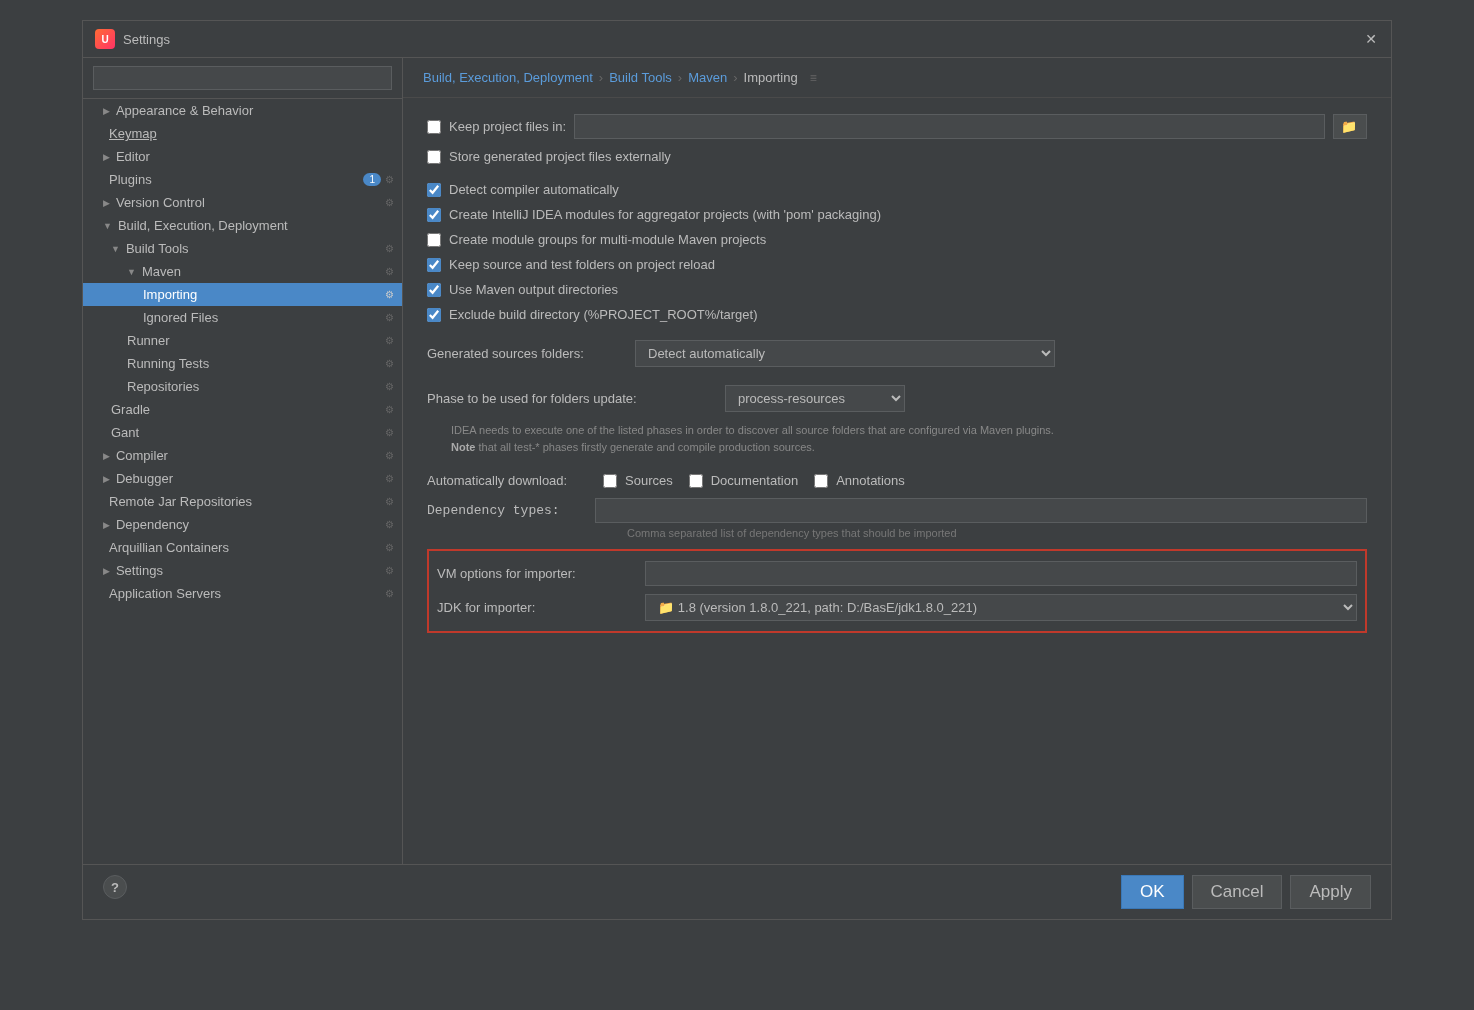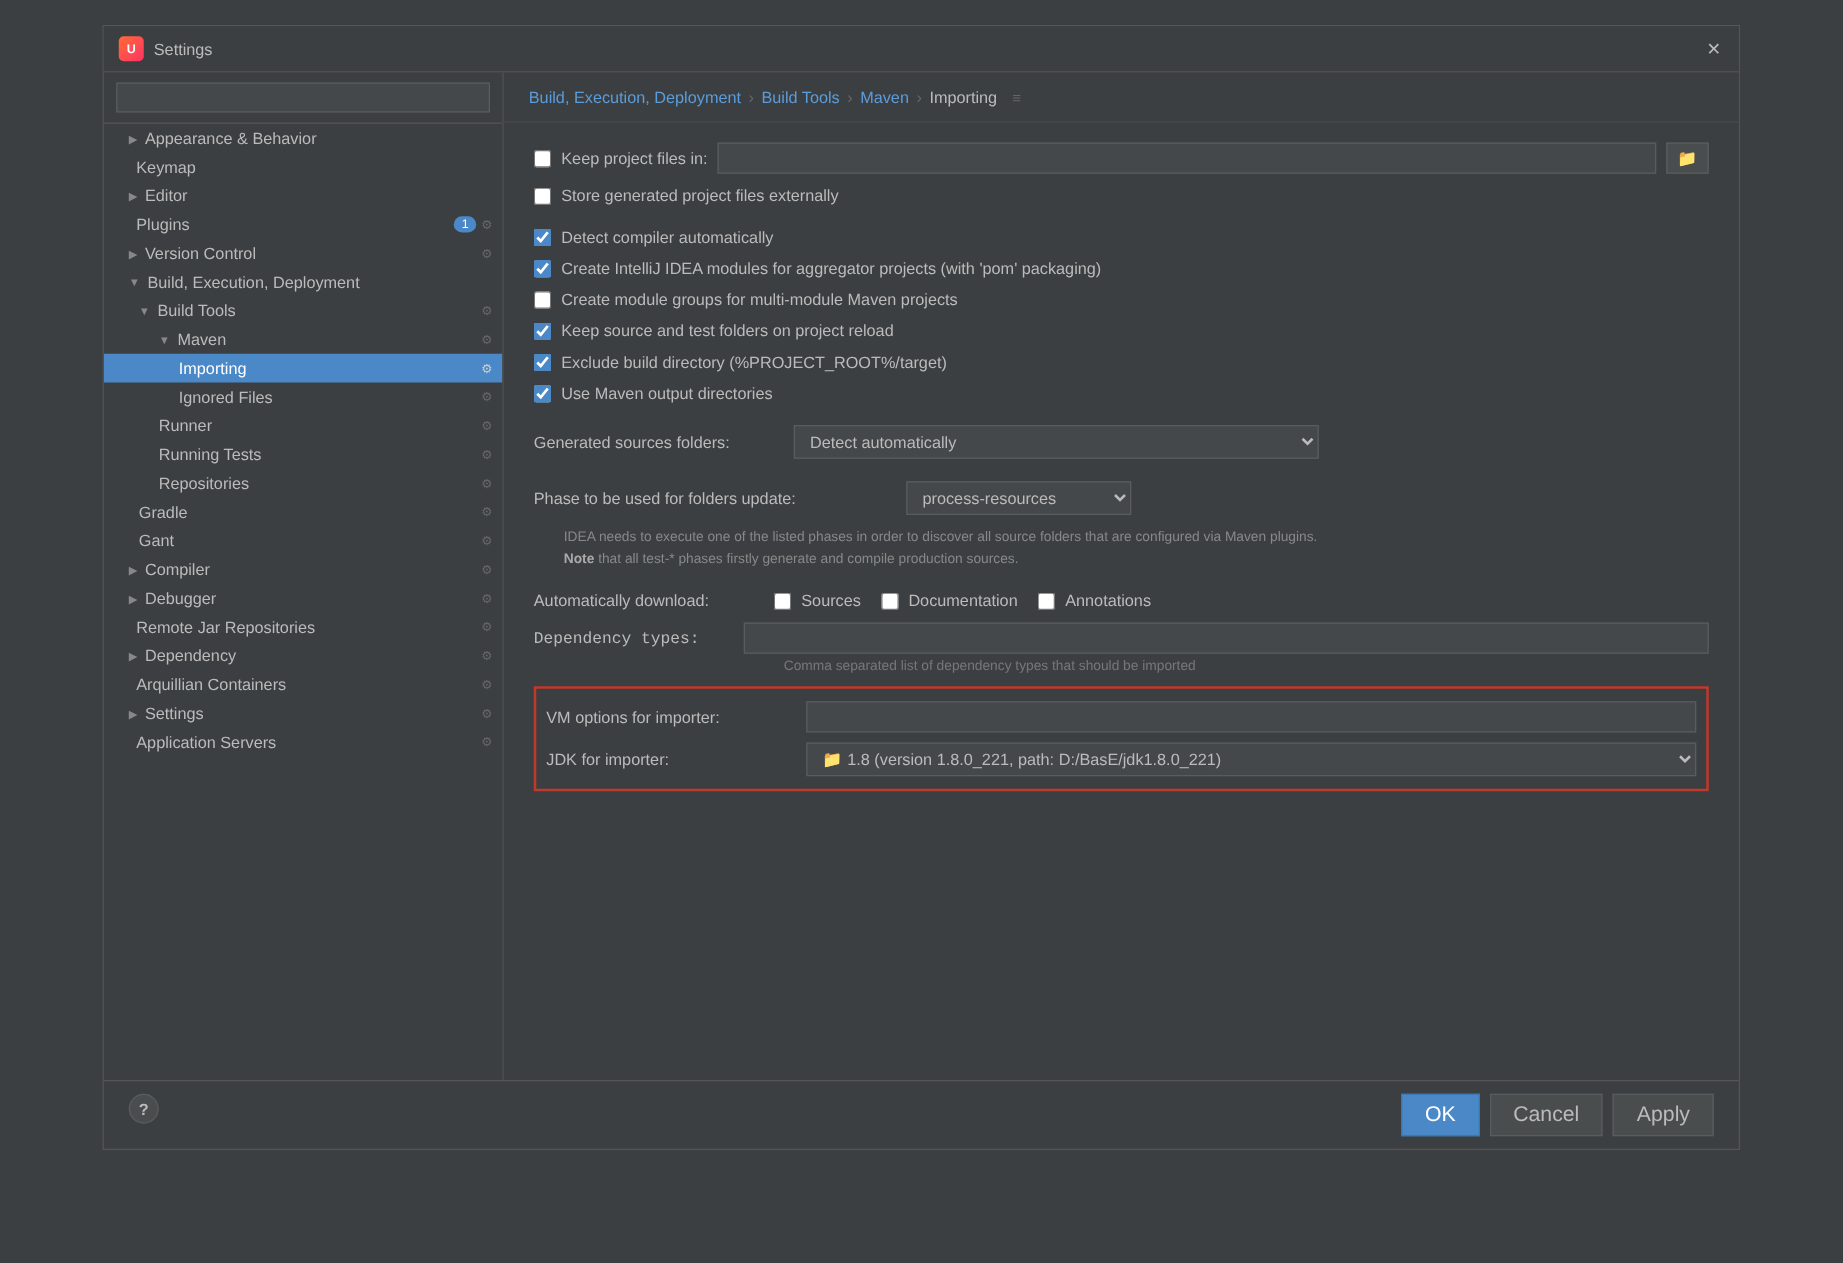--- a/index.html
+++ b/index.html
@@ -230,21 +230,21 @@
     }
 
     .note-text strong {
       color: #aaa;
       font-weight: bold;
     }
 
     .auto-download-row {
       display: flex;
       align-items: center;
-      gap: 32px;
+      gap: 16px;
       margin-bottom: 10px;
     }
 
     .auto-download-row .field-label {
       min-width: 160px;
     }
 
     .checkbox-group {
       display: flex;
       align-items: center;
@@ -359,21 +359,21 @@
       <div class="search-box">
         <input type="text" placeholder="" style="">
       </div>
       <div class="sidebar-scroll">
 
         <div class="sidebar-item indent-1">
           <span class="arrow">▶</span>
           <span>Appearance &amp; Behavior</span>
         </div>
 
-        <div class="sidebar-item indent-1" style="padding-left: 26px;">
+        <div class="sidebar-item indent-1" style="padding-left: 26px; text-decoration: underline;">
           <span>Keymap</span>
         </div>
 
         <div class="sidebar-item indent-1">
           <span class="arrow">▶</span>
           <span>Editor</span>
         </div>
 
         <div class="sidebar-item indent-1" style="padding-left: 26px;">
           <span>Plugins</span>
@@ -538,28 +538,28 @@
         <div class="form-row">
           <label class="checkbox-label">
             <input type="checkbox" checked="" style="">
             <span>Keep source and test folders on project reload</span>
           </label>
         </div>
 
         <div class="form-row">
           <label class="checkbox-label">
             <input type="checkbox" checked="" style="">
+            <span>Use Maven output directories</span>
+          </label>
+        </div>
+
+        <div class="form-row">
+          <label class="checkbox-label">
+            <input type="checkbox" checked="" style="">
             <span>Exclude build directory (%PROJECT_ROOT%/target)</span>
-          </label>
-        </div>
-
-        <div class="form-row">
-          <label class="checkbox-label">
-            <input type="checkbox" checked="" style="">
-            <span>Use Maven output directories</span>
           </label>
         </div>
 
         <div class="separator"></div>
 
         <div class="form-field-row">
           <span class="field-label" style="min-width:200px;">Generated sources folders:</span>
           <select class="select-box wide-select">
             <option>Detect automatically</option>
             <option>Don't detect</option>

